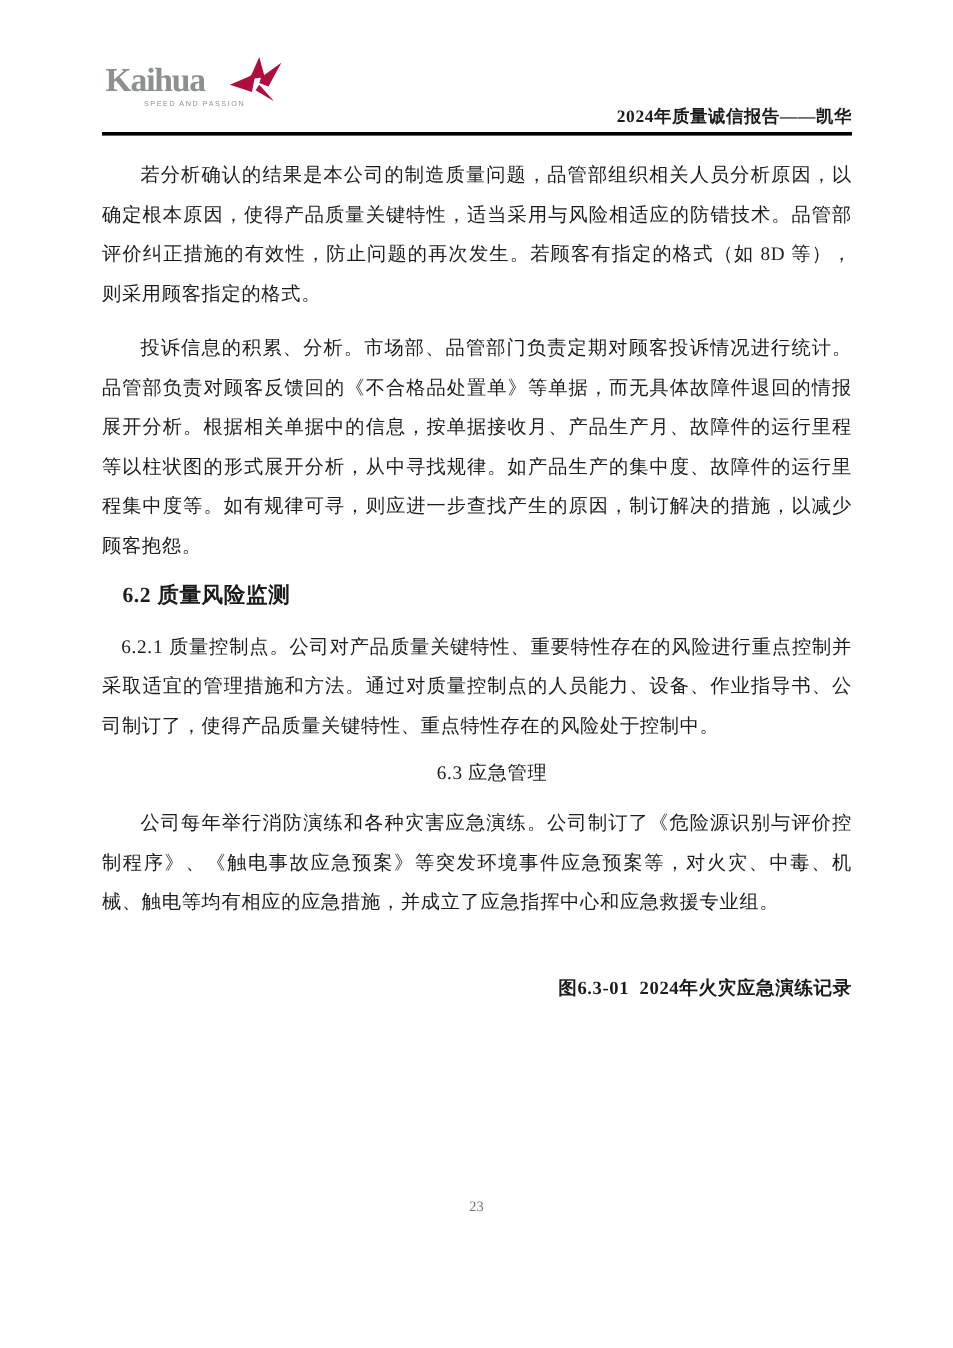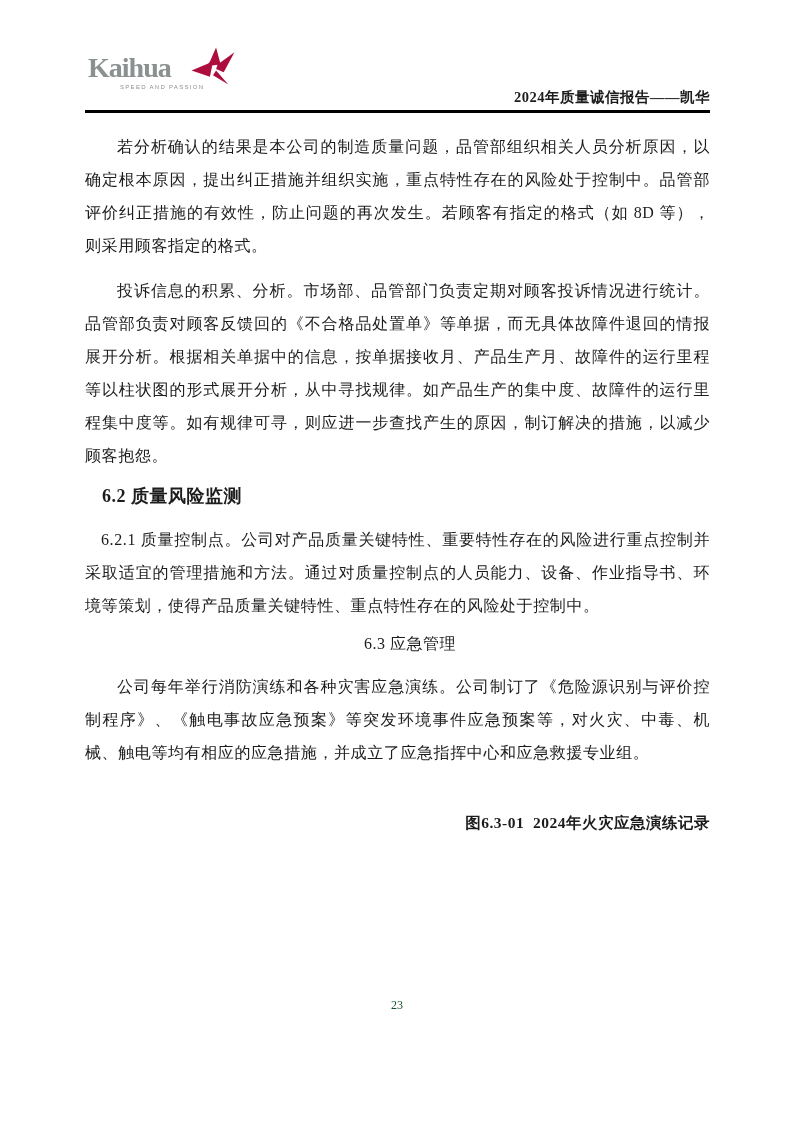--- a/index.html
+++ b/index.html
@@ -89,21 +89,21 @@
     white-space: pre-wrap;
   }
 
   
   .page-number {
     position: absolute;
     top: 998px; left: 0;
     width: 100%;
     text-align: center;
     font-size: 12px;
-    color: #14532d;
+    color: #737373;
   }
 </style>
 </head>
 <body>
 
 <div class="page">
 
   <div class="header">
     <div class="logo">
       <div class="logo-brand">Kaihua</div>
@@ -112,24 +112,24 @@
         <polygon points="26,20 34,2 40,24 22,26" fill="#ad0e3d"></polygon>
         <polygon points="36,24 58,8 44,34 34,30" fill="#ad0e3d"></polygon>
         <polygon points="34,32 50,50 30,38" fill="#ad0e3d"></polygon>
       </svg>
       <div class="logo-tagline">SPEED AND PASSION</div>
     </div>
     <div class="header-title">2024年质量诚信报告——凯华</div>
   </div>
 
   <div class="content">
-    <p class="para">若分析确认的结果是本公司的制造质量问题，品管部组织相关人员分析原因，以确定根本原因，提出纠正措施并组织实施，重点特性存在的风险处于控制中。品管部评价纠正措施的有效性，防止问题的再次发生。若顾客有指定的格式（如 8D 等），则采用顾客指定的格式。</p>
+    <p class="para">若分析确认的结果是本公司的制造质量问题，品管部组织相关人员分析原因，以确定根本原因，使得产品质量关键特性，适当采用与风险相适应的防错技术。品管部评价纠正措施的有效性，防止问题的再次发生。若顾客有指定的格式（如 8D 等），则采用顾客指定的格式。</p>
     <p class="para">投诉信息的积累、分析。市场部、品管部门负责定期对顾客投诉情况进行统计。品管部负责对顾客反馈回的《不合格品处置单》等单据，而无具体故障件退回的情报展开分析。根据相关单据中的信息，按单据接收月、产品生产月、故障件的运行里程等以柱状图的形式展开分析，从中寻找规律。如产品生产的集中度、故障件的运行里程集中度等。如有规律可寻，则应进一步查找产生的原因，制订解决的措施，以减少顾客抱怨。</p>
     <div class="sec-heading">6.2 质量风险监测</div>
-    <p class="para numbered">6.2.1 质量控制点。公司对产品质量关键特性、重要特性存在的风险进行重点控制并采取适宜的管理措施和方法。通过对质量控制点的人员能力、设备、作业指导书、环境等策划，使得产品质量关键特性、重点特性存在的风险处于控制中。</p>
+    <p class="para numbered">6.2.1 质量控制点。公司对产品质量关键特性、重要特性存在的风险进行重点控制并采取适宜的管理措施和方法。通过对质量控制点的人员能力、设备、作业指导书、公司制订了，使得产品质量关键特性、重点特性存在的风险处于控制中。</p>
     <div class="sub-heading">6.3 应急管理</div>
     <p class="para">公司每年举行消防演练和各种灾害应急演练。公司制订了《危险源识别与评价控制程序》、《触电事故应急预案》等突发环境事件应急预案等，对火灾、中毒、机械、触电等均有相应的应急措施，并成立了应急指挥中心和应急救援专业组。</p>
     <div class="figure-caption">图6.3-01  2024年火灾应急演练记录</div>
   </div>
 
   <div class="page-number">23</div>
 
 </div>
 
 </body></html>

